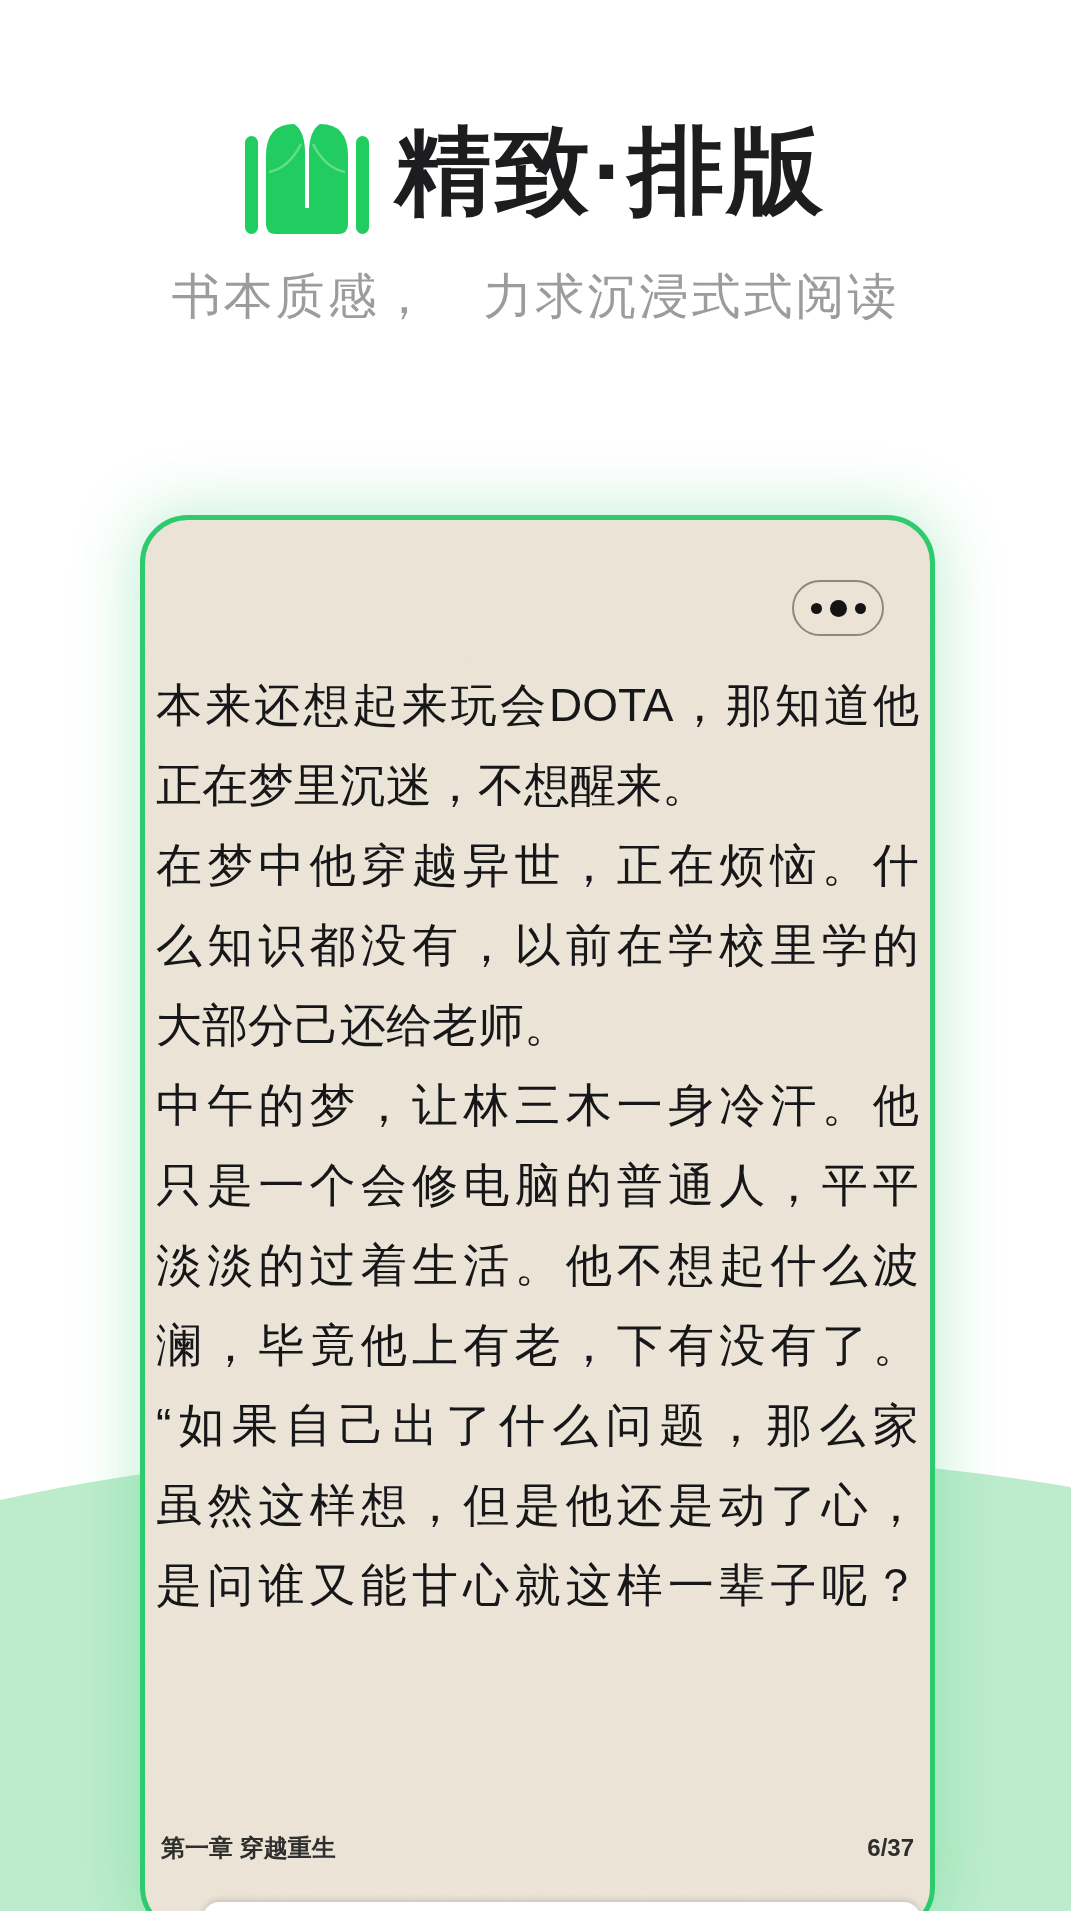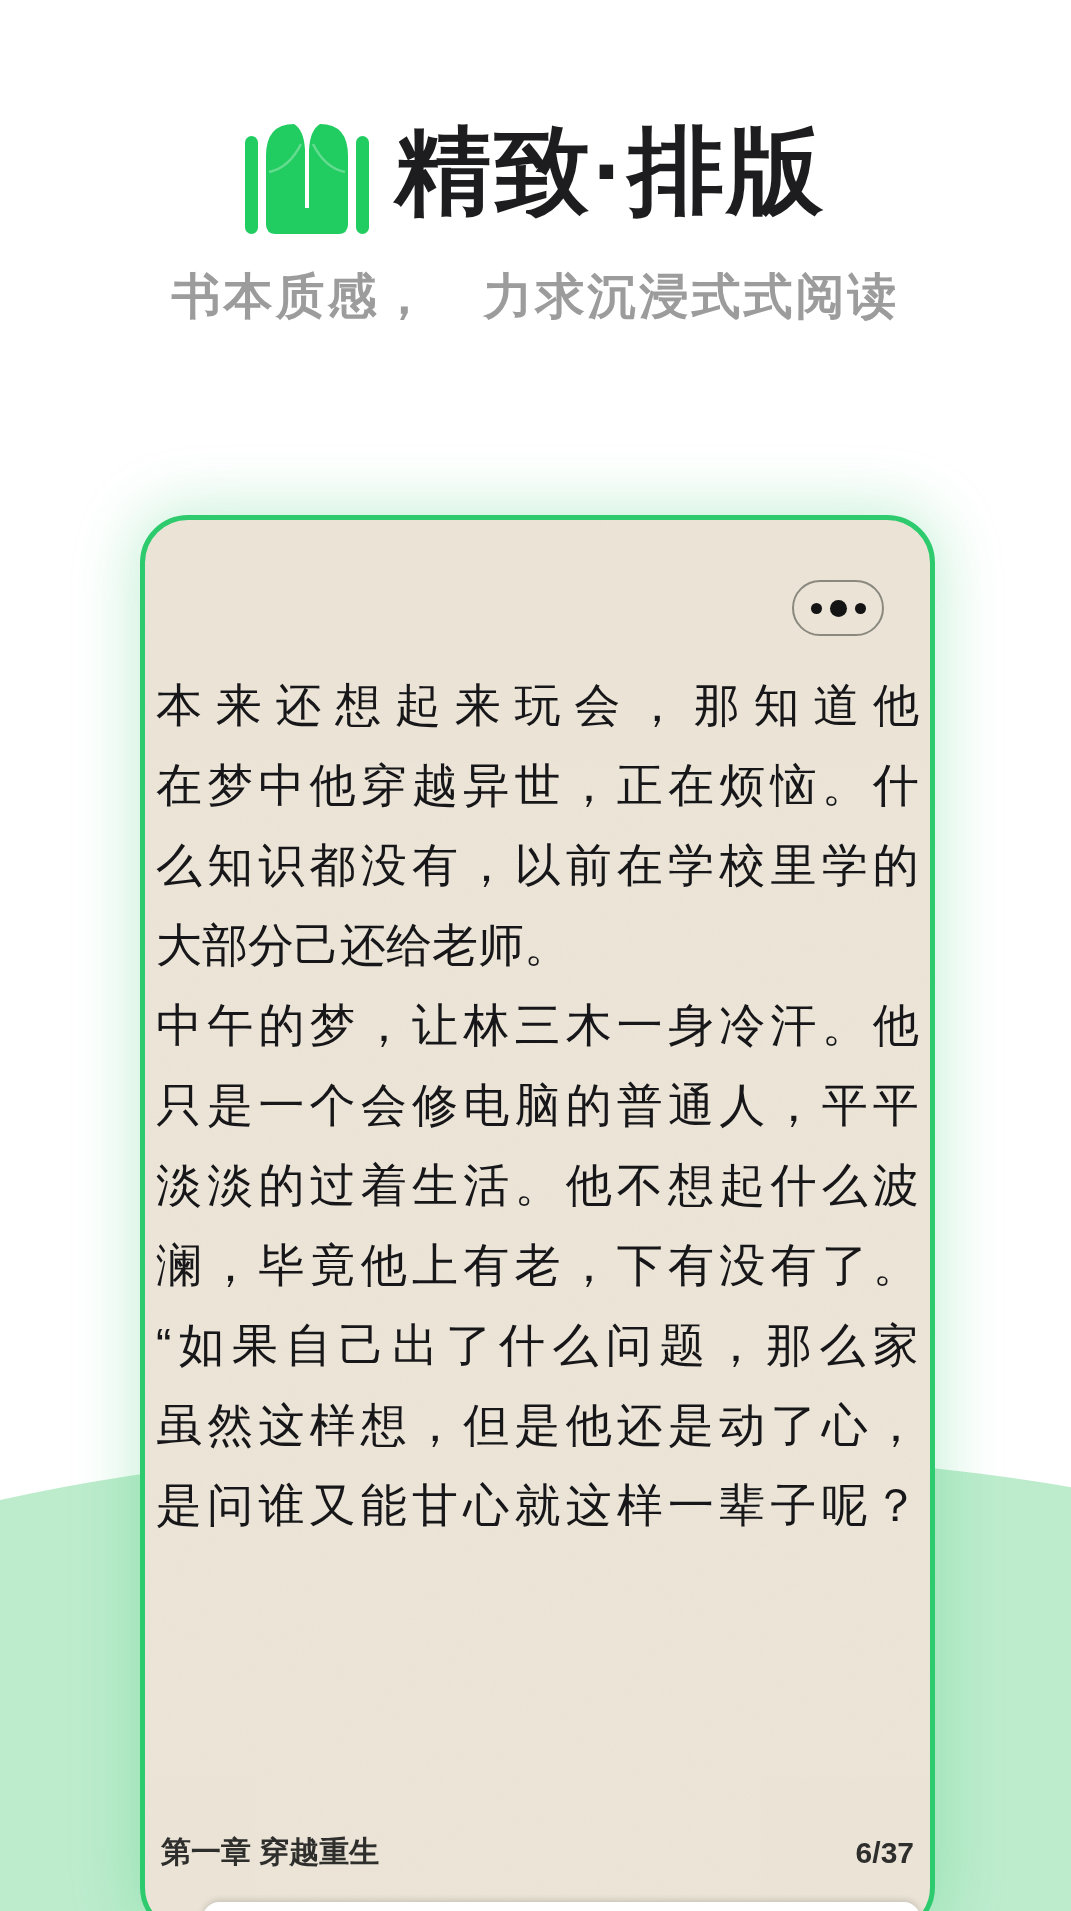--- a/index.html
+++ b/index.html
@@ -34,21 +34,21 @@
   }
   .logo-row{display:flex;align-items:center;gap:26px;justify-content:space-between;}
   .page-title{
     font-size:96px; font-weight:900; color:#1d1d1f;
     letter-spacing:3px; line-height:1.1;
     font-family:"Liberation Sans","DejaVu Sans",sans-serif;
   }
   .subtitle{
     margin-top:30px;
     font-size:49px; color:var(--gray);
-    letter-spacing:3px; font-weight:700;
+    letter-spacing:3px; font-weight:400;
     font-family:"Liberation Serif","DejaVu Serif",serif;
   }
   
   .reader-card{
     position:absolute;
     left:140px; top:515px;
     width:795px; height:1420px;
     background:var(--paper);
     border:5px solid var(--border);
     border-radius:48px;
@@ -74,21 +74,21 @@
     color:var(--ink);
     font-size:46px; line-height:80px;
     white-space:nowrap;
   }
   .line{height:80px;}
   .line.full{display:flex;justify-content:space-between;}
   .line.full span{flex:0 0 auto;}
   .reader-footer{
     position:absolute; left:16px; right:16px; top:1312px;
     display:flex; justify-content:space-between; align-items:center;
-    font-size:30px; color:var(--footer); font-weight:600;
+    font-size:24px; color:var(--footer); font-weight:600;
   }
   .page-peek{
     position:absolute; left:58px; right:10px; top:1382px;
     height:40px; background:#ffffff;
     border-radius:16px 16px 0 0;
     box-shadow:0 -2px 6px rgba(0,0,0,.15);
   }
 </style>
 </head>
 <body>
@@ -134,26 +134,28 @@
   <div class="reader-text" id="reader-lines">
       <div class="line full">
         <span>本</span>
         <span>来</span>
         <span>还</span>
         <span>想</span>
         <span>起</span>
         <span>来</span>
         <span>玩</span>
         <span>会</span>
+        <span>DOTA</span>
         <span>，</span>
         <span>那</span>
         <span>知</span>
         <span>道</span>
         <span>他</span>
       </div>
+      <div class="line">正在梦里沉迷，不想醒来。</div>
       <div class="line full">
         <span>在</span>
         <span>梦</span>
         <span>中</span>
         <span>他</span>
         <span>穿</span>
         <span>越</span>
         <span>异</span>
         <span>世</span>
         <span>，</span>

